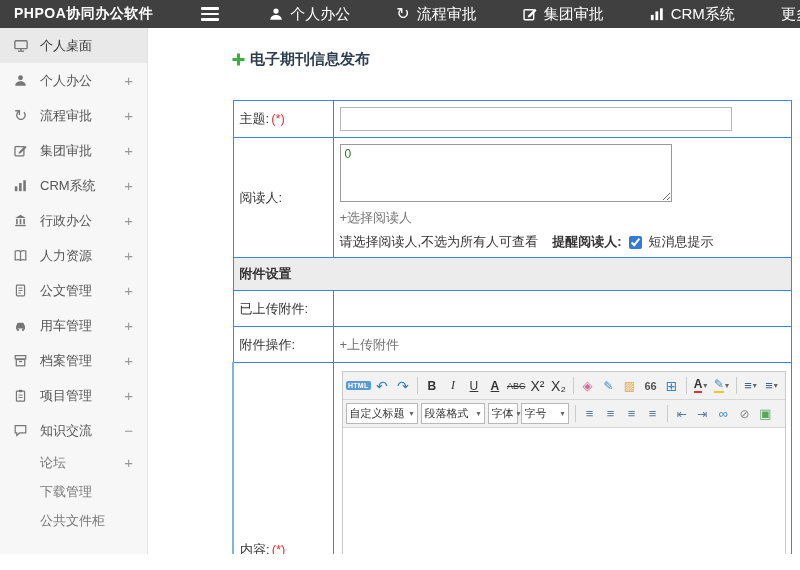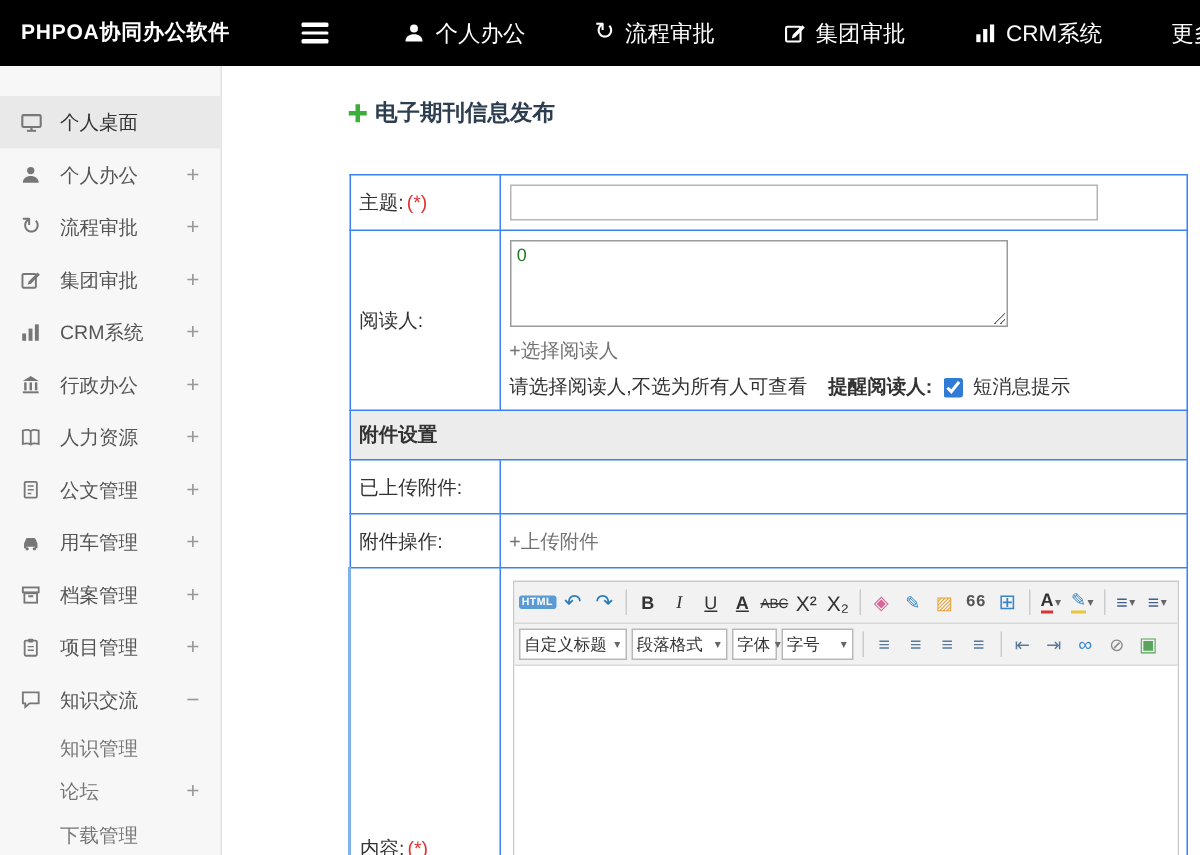--- a/index.html
+++ b/index.html
@@ -4,21 +4,21 @@
 <style>
   * { box-sizing: border-box; }
   html,body { margin:0; padding:0; }
   body {
     width:800px; height:570px; overflow:hidden;
     font-family:"Liberation Sans","DejaVu Sans",sans-serif;
     background:#fff; color:#333;
   }
   
   .top-header {
-    height:44px; background:#000000; color:#fff;
+    height:28px; background:#404040; color:#fff;
     display:flex; align-items:center; padding:0 14px;
   }
   .brand { font-size:14px; font-weight:bold; letter-spacing:.5px; white-space:nowrap; }
   .hamburger { margin-left:44px; cursor:pointer; display:flex; flex-direction:column; gap:3px; padding:4px; }
   .hamburger i { display:block; width:18px; height:2.5px; background:#fff; border-radius:1px; }
   .top-nav { display:flex; margin-left:46px; gap:46px; align-items:center; }
   .top-nav .nav-item {
     display:flex; align-items:center; gap:7px; color:#fff; font-size:15px;
     text-decoration:none; cursor:pointer; white-space:nowrap;
   }
@@ -26,21 +26,21 @@
   .nav-ico svg { display:block; }
   .refresh-glyph { font-size:16px; line-height:1; }
   .caret { font-size:9px; line-height:1; color:inherit; }
 
   
   .body-wrap { display:flex; height:526px; }
 
   
   .sidebar {
     width:148px; background:#F7F7F7; border-right:1px solid #E2E2E2;
-    padding-top:20px; flex-shrink:0; overflow:hidden;
+    padding-top:0; flex-shrink:0; overflow:hidden;
   }
   .side-item {
     height:35px; display:flex; align-items:center;
     padding:0 14px 0 14px; font-size:13px; color:#555; cursor:pointer;
   }
   .side-item.active { background:#E9E9E9; color:#333; }
   .sicon { width:17px; margin-right:9px; color:#777; display:inline-flex; align-items:center; }
   .sicon svg { display:block; }
   .exp { margin-left:auto; color:#999; font-size:15px; font-weight:normal; }
   .side-sub {
@@ -102,21 +102,21 @@
   .g-undo span:first-child, .g-redo span:first-child { color:#2B7BBD; font-size:14px; }
   .g-bold span:first-child { font-weight:bold; }
   .g-italic span:first-child { font-style:italic; font-family:"Liberation Serif",serif; }
   .g-under span:first-child { text-decoration:underline; }
   .g-fonta span:first-child { text-decoration:underline; font-weight:bold; }
   .g-strike span:first-child { text-decoration:line-through; font-size:9px; }
   .g-supsub span:first-child { font-size:14px; }
   .g-eraser span:first-child { color:#D6679A; font-size:13px; }
   .g-brush span:first-child { color:#3A87C8; font-size:12px; }
   .g-fill span:first-child { color:#E8A33D; font-size:12px; }
-  .g-quote span:first-child { font-family:Liberation Mono, monospace; font-weight:bold; color:#555; font-size:11px;text-align:center; }
+  .g-quote span:first-child { font-family:Liberation Sans, sans-serif; font-weight:bold; color:#555; font-size:11px;text-align:center; }
   .g-table span:first-child { color:#3A87C8; font-size:14px; }
   .g-fc span:first-child { font-weight:bold; border-bottom:2px solid #D33; line-height:1.1; }
   .g-hc span:first-child { color:#3A87C8; border-bottom:2px solid #E8C53A; line-height:1.1; font-size:12px; }
   .g-list span:first-child { color:#44618C; font-size:13px; }
   .g-align span:first-child { color:#5A7A9A; font-size:13px; }
   .g-indent span:first-child { color:#5A7A9A; font-size:12px; }
   .g-link span:first-child { color:#3A87C8; font-size:13px; }
   .g-unlink span:first-child { color:#888; font-size:12px; }
   .g-img span:first-child { color:#58A55C; font-size:13px; }
 
@@ -296,24 +296,20 @@
     <span class="exp">+</span>
   </div>
   <div class="side-item">
     <span class="sicon">
       <svg width="13" height="13" viewBox="0 0 16 16" fill="none" stroke="currentColor" stroke-width="1.5">
             <path d="M1.5 2h13v9H7l-3.5 3v-3h-2z"></path>
           </svg>
     </span>
     <span>知识交流</span>
     <span class="exp">−</span>
-  </div>
-  <div class="side-sub">
-    <span>知识管理</span>
-    <span class="exp"></span>
   </div>
   <div class="side-sub">
     <span>论坛</span>
     <span class="exp">+</span>
   </div>
   <div class="side-sub">
     <span>下载管理</span>
     <span class="exp"></span>
   </div>
   <div class="side-sub">

